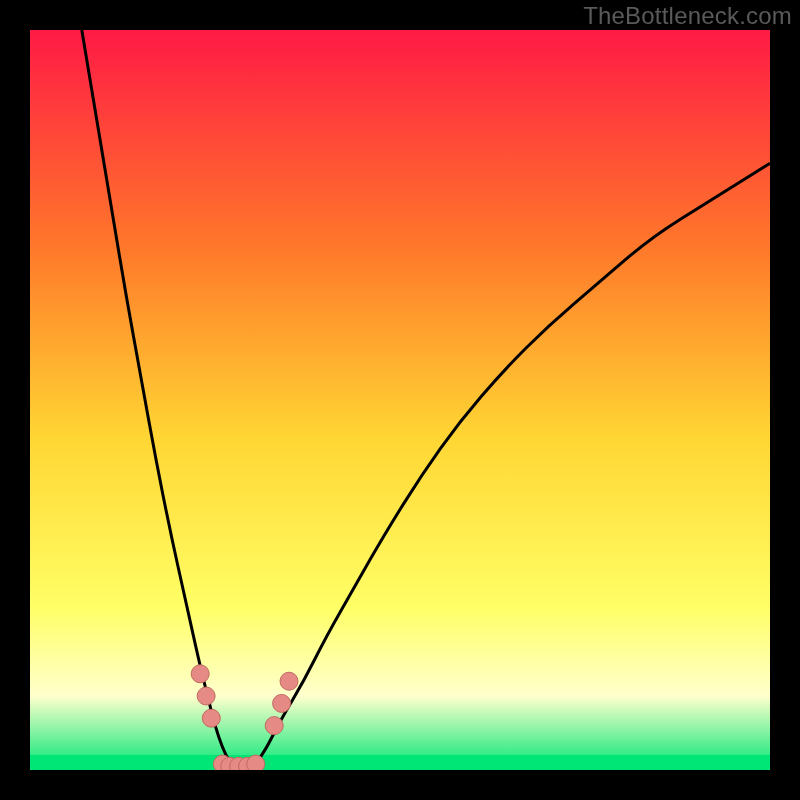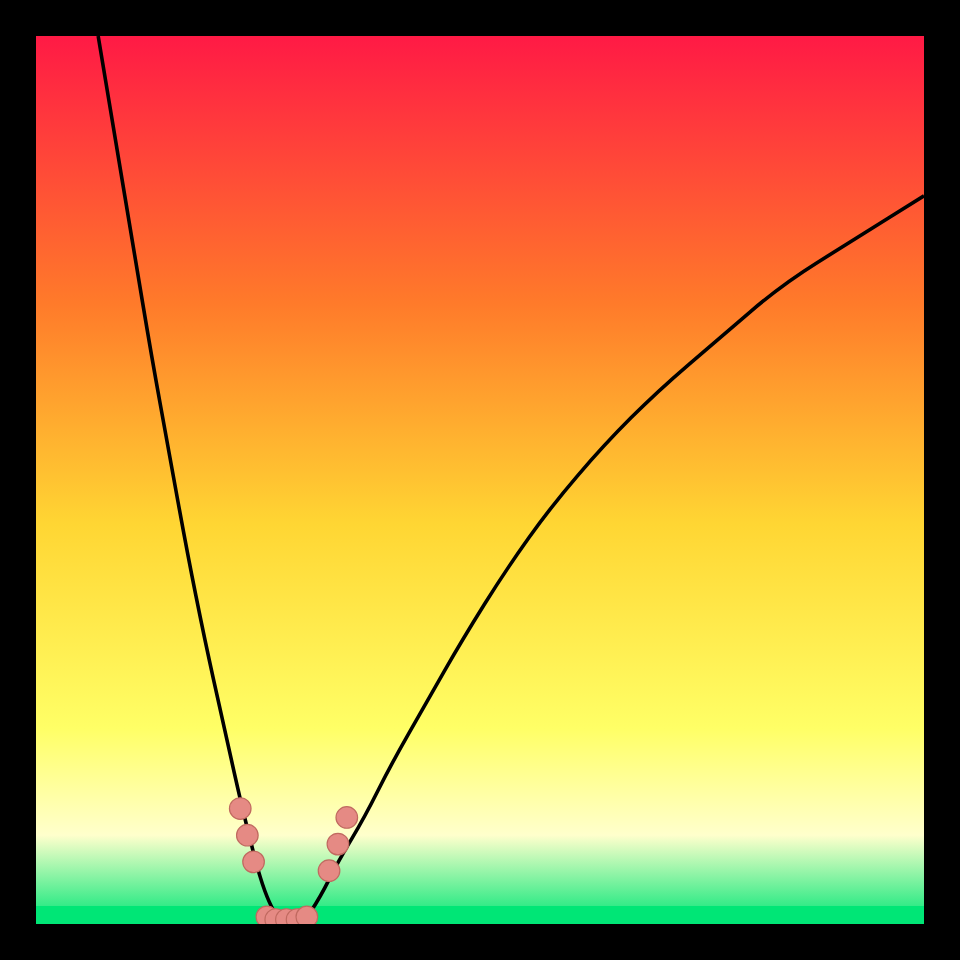--- a/index.html
+++ b/index.html
@@ -36,20 +36,21 @@
     background: #000;
   }
   svg {
     display: block;
   }
 </style>
 </head>
 <body>
 
 <div class="outer">
+  <div class="watermark">TheBottleneck.com</div>
 
   <div class="plot-frame">
     <svg id="chart-svg" width="740" height="740" viewBox="0 0 740 740">
       <defs>
         <linearGradient id="bg-grad" x1="0" y1="0" x2="0" y2="1">
           <stop id="g0" offset="0%" stop-color="#ff1a45"></stop>
           <stop id="g1" offset="30%" stop-color="#ff7a2a"></stop>
           <stop id="g2" offset="55%" stop-color="#ffd633"></stop>
           <stop id="g3" offset="78%" stop-color="#ffff66"></stop>
           <stop id="g4" offset="90%" stop-color="#ffffcc"></stop>

